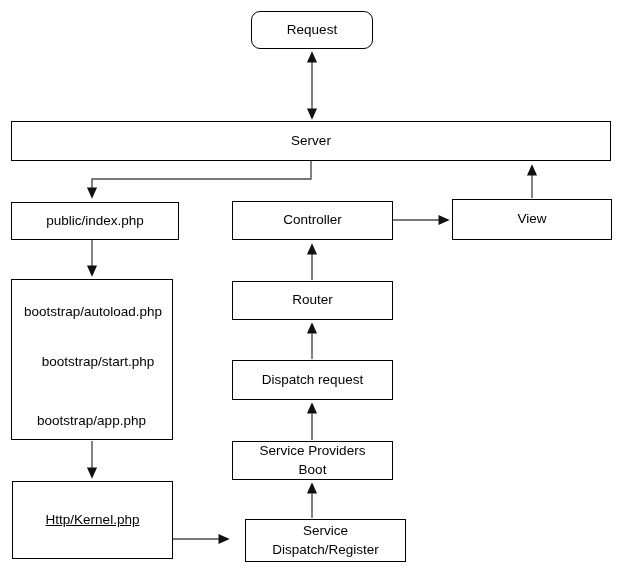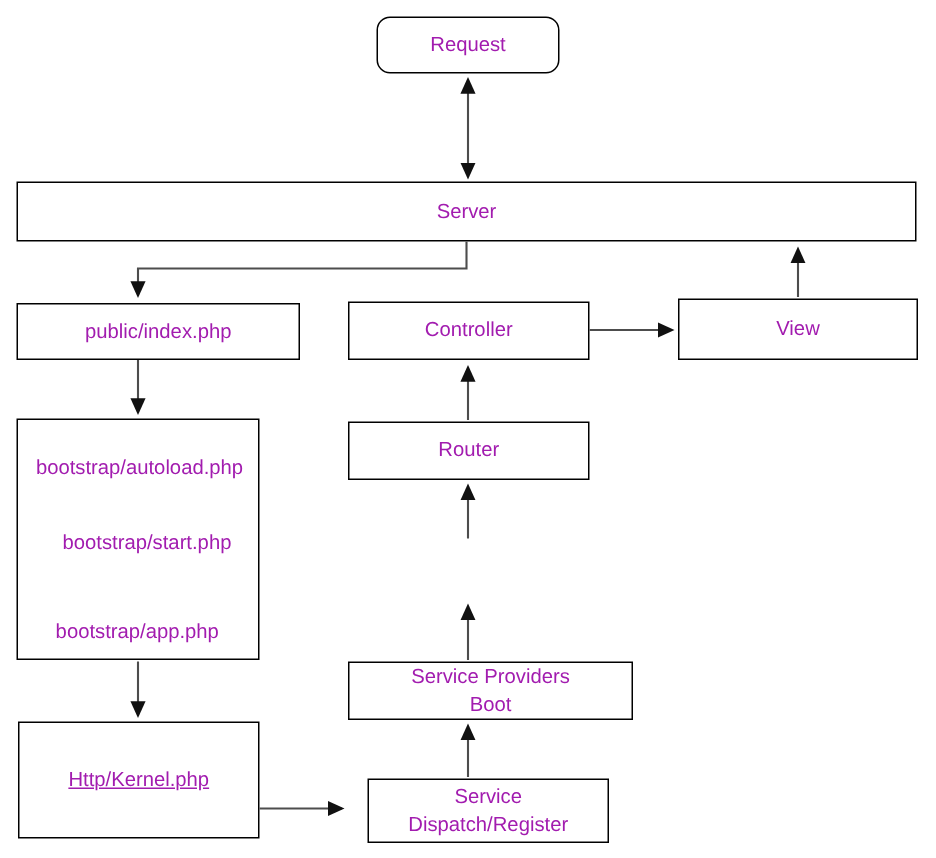--- a/index.html
+++ b/index.html
@@ -7,21 +7,21 @@
     padding: 0;
     background: #ffffff;
   }
   .canvas {
     position: relative;
     width: 624px;
     height: 572px;
     background: #ffffff;
     font-family: "Liberation Sans", sans-serif;
     font-size: 13.5px;
-    color: #a21caf;
+    color: #000000;
     overflow: hidden;
   }
   .edges {
     position: absolute;
     left: 0;
     top: 0;
     width: 624px;
     height: 572px;
     pointer-events: none;
   }
@@ -77,39 +77,40 @@
     <path class="edge-line" d="M312,359 L312,324" marker-end="url(#arrow)"></path>
     <path class="edge-line" d="M312,280 L312,245" marker-end="url(#arrow)"></path>
     <path class="edge-line" d="M393,220 L448,220" marker-end="url(#arrow)"></path>
     <path class="edge-line" d="M532,198 L532,166" marker-end="url(#arrow)"></path>
   </svg>
 
   <div class="node rounded" style="left:251px; top:11px; width:122px; height:38px;">Request</div>
 
   <div class="node" style="left:11px; top:121px; width:600px; height:40px;">Server</div>
 
-  <div class="node" style="left:11px; top:202px; width:189px; height:38px;text-align:center;">public/index.php</div>
+  <div class="node" style="left:11px; top:202px; width:168px; height:38px;text-align:center;">public/index.php</div>
 
   <div class="node" style="left:11px; top:279px; width:162px; height:161px;"></div>
   <div class="group-label" style="left:11px; top:303px; width:164px;">bootstrap/autoload.php</div>
   <div class="group-label" style="left:11px; top:353px; width:162px;padding-left:12px;">bootstrap/start.php</div>
   <div class="group-label" style="left:11px; top:412px; width:148px;padding-left:13px;">bootstrap/app.php</div>
 
   <div class="node" style="left:12px; top:481px; width:161px; height:78px;text-decoration:underline;">Http/Kernel.php</div>
 
   <div class="node" style="left:245px; top:519px; width:161px; height:43px;">
     <div>Service</div>
     <div>Dispatch/Register</div>
   </div>
 
-  <div class="node" style="left:232px; top:441px; width:190px; height:39px;">
+  <div class="node" style="left:232px; top:441px; width:161px; height:39px;">
     <div>Service Providers</div>
     <div>Boot</div>
   </div>
 
+  <div class="node" style="left:232px; top:360px; width:161px; height:40px;">Dispatch request</div>
 
   <div class="node" style="left:232px; top:281px; width:161px; height:39px;">Router</div>
 
   <div class="node" style="left:232px; top:201px; width:161px; height:39px;">Controller</div>
 
   <div class="node" style="left:452px; top:199px; width:160px; height:41px;">View</div>
 
 </div>
 
 </body></html>

